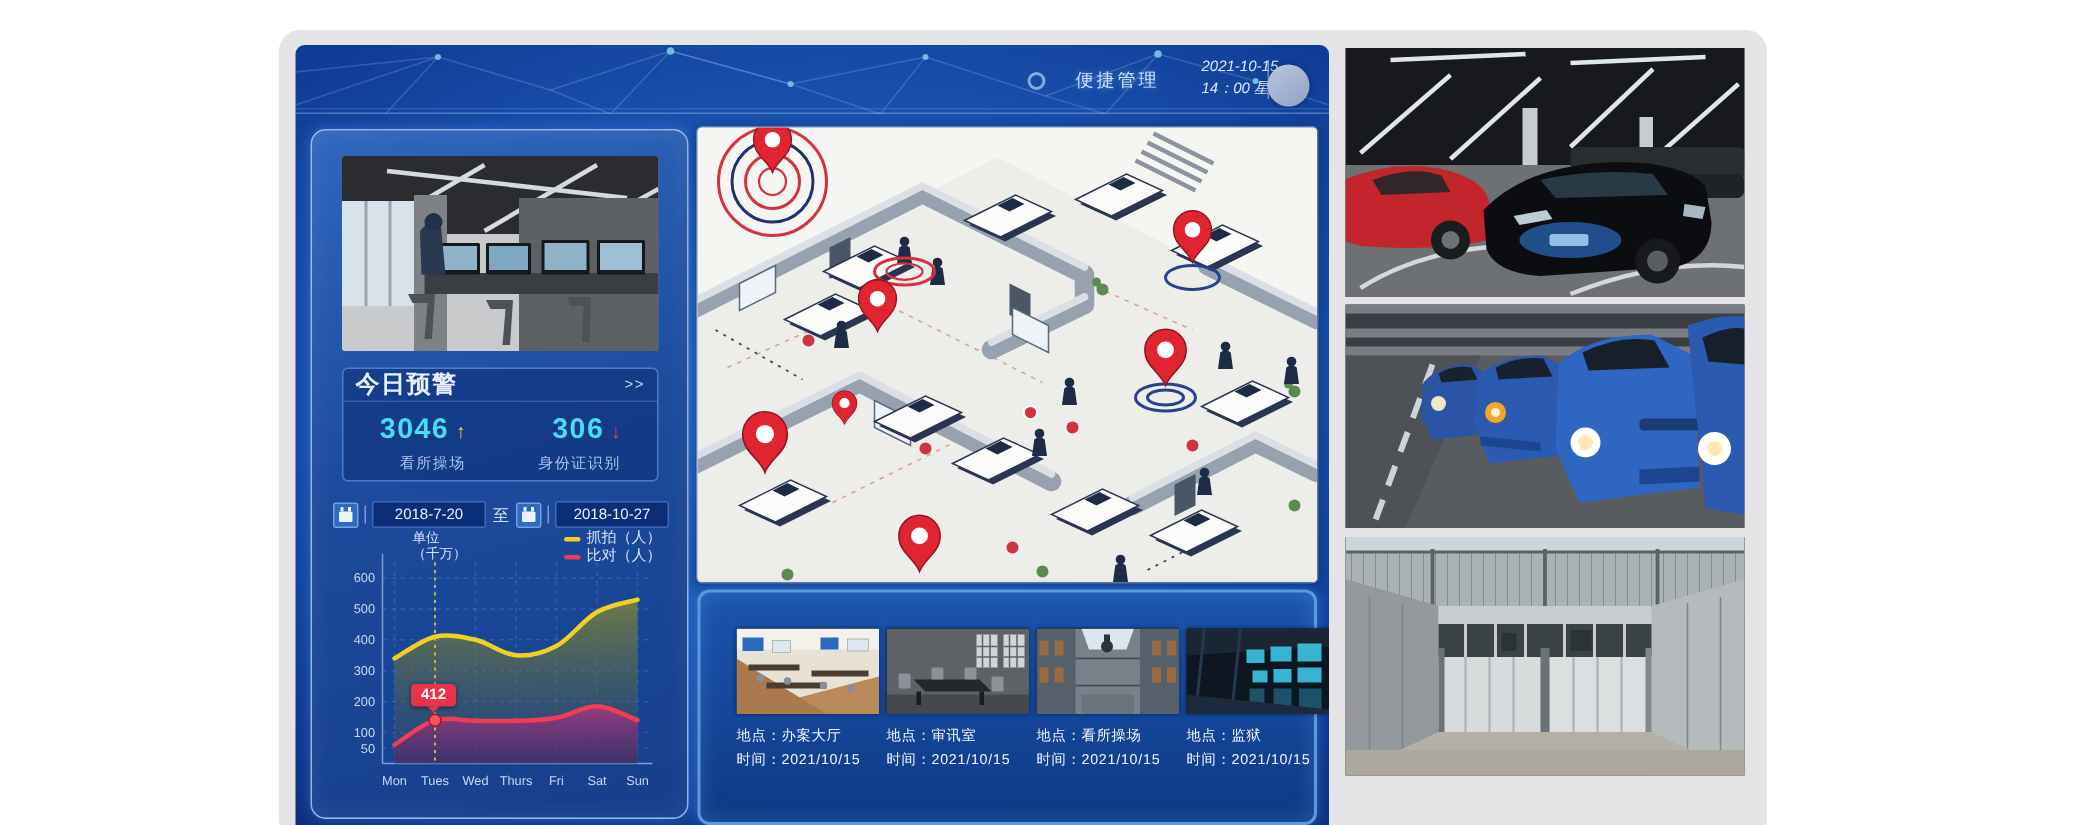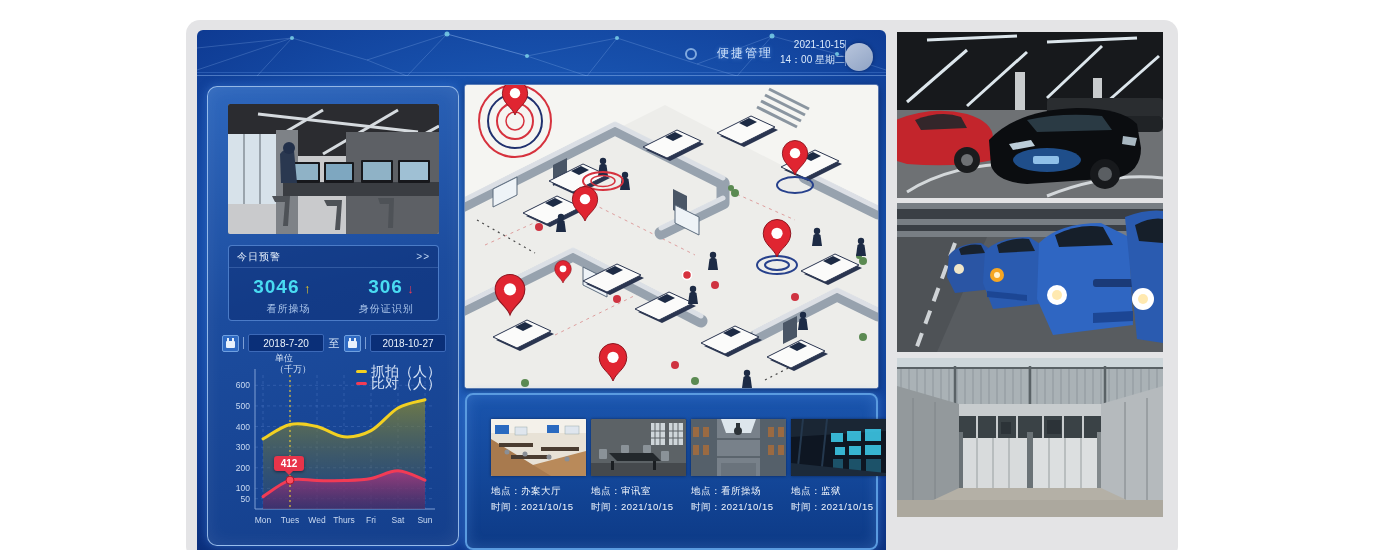--- a/index.html
+++ b/index.html
@@ -17,40 +17,40 @@
                background:radial-gradient(120% 95% at 52% 42%, #2f74cf 0%, #1a57b4 30%, #0e3a92 62%, #082465 88%, #071f58 100%); }
 
   .dash-header { position:absolute; left:0; top:0; width:689px; height:46px;
                  border-bottom:1px solid rgba(150,190,245,.45); }
   .dash-header::after { content:""; position:absolute; left:0; bottom:2px; width:100%; height:1px;
                  background:rgba(90,140,220,.35); }
   .header-net { position:absolute; left:0; top:0; }
   .app-title { position:absolute; left:488px; top:15px; display:flex; align-items:center; gap:20px;
                color:#cfe2fa; font-size:12px; letter-spacing:2px; text-shadow:0 0 4px rgba(120,180,255,.6); }
   .logo-ring { width:12px; height:12px; border:2px solid #9cc2ee; border-radius:50%; opacity:.8; }
-  .datetime { position:absolute; left:578px; top:7px; width:70px; text-align:right;
-              color:#dcebfc; font-size:10px; line-height:15px; }
+  .datetime { position:absolute; left:604px; top:7px; width:70px; text-align:left;
+              color:#dcebfc; font-size:10px; line-height:15px;font-style:italic; }
   .hdr-divider { position:absolute; left:648px; top:10px; width:1px; height:26px; background:rgba(210,230,255,.55); }
   .avatar { position:absolute; left:648px; top:13px; width:28px; height:28px; border-radius:50%;
             background:linear-gradient(145deg,#b9c6dd,#8fa3c4); box-shadow:0 0 4px rgba(0,0,30,.4); }
 
   
   .left-panel { position:absolute; left:10px; top:56px; width:252px; height:460px;
                 border-radius:10px; border:1px solid rgba(170,205,245,.85);
                 background:linear-gradient(165deg,#2e67bd 0%,#1c4c9e 45%,#143f8c 100%);
                 box-shadow:0 0 10px rgba(60,120,210,.6), inset 0 0 18px rgba(255,255,255,.08); }
 
   .monitor-photo { position:absolute; left:20px; top:17px; width:211px; height:130px;
                    border-radius:2px; overflow:hidden; background:#555; }
 
   .alert-card { position:absolute; left:20px; top:158px; width:211px; height:76px;
                 background:rgba(9,42,112,.5); border:1px solid rgba(95,145,220,.75); border-radius:4px; }
   .alert-head { display:flex; justify-content:space-between; align-items:center;
                 height:22px; padding:0 8px; border-bottom:1px solid rgba(140,180,240,.25); }
-  .alert-title { color:#e6f0fc; font-size:10px; letter-spacing:1px; }
+  .alert-title { color:#e6f0fc; font-size:16px; letter-spacing:1px;font-weight:bold; }
   .alert-more { color:#bcd4f2; font-size:10px; letter-spacing:1px; cursor:pointer; }
   .alert-stats { display:flex; justify-content:space-around; padding-top:8px; }
   .stat { text-align:right; }
   .stat-value { font-size:19px; font-weight:bold; color:#49dcf2; letter-spacing:1px; }
   .stat-arrow-up { color:#f2d022; font-size:13px; font-weight:bold; }
   .stat-arrow-down { color:#f23b55; font-size:13px; font-weight:bold; }
   .stat-label { margin-top:4px; font-size:10px; color:#a9c4ea; letter-spacing:1px; }
 
   .date-row { position:absolute; left:14px; top:246px; width:224px; height:20px;
               display:flex; align-items:center; justify-content:space-between; }
@@ -62,21 +62,21 @@
   .cal-icon::after { content:""; position:absolute; left:4px; top:2px; width:2px; height:3px;
               background:#eaf2fc; box-shadow:5px 0 0 #eaf2fc; }
   .chip-bar { width:1px; height:12px; background:rgba(190,215,250,.6); }
   .date-box { width:76px; height:18px; line-height:17px; text-align:center; font-size:10px; color:#eaf2fc;
               background:#0a2f78; border:1px solid #3c69b8; border-radius:2px; }
   .date-sep { color:#cfe0f5; font-size:11px; }
 
   .chart-wrap { position:absolute; left:14px; top:266px; width:224px; height:190px; }
   .chart-inner { position:relative; width:214px; height:184px; margin-left:5px; }
   .chart-ylabel { position:absolute; left:28px; top:0; font-size:9px; line-height:11px; color:#d7e4f6;margin-left:20px; }
-  .chart-legend { position:absolute; right:0; top:12px; font-size:14px; color:#d7e4f6; }
+  .chart-legend { position:absolute; right:0; top:0; font-size:10px; color:#d7e4f6; }
   .legend-item { display:flex; align-items:center; gap:4px; line-height:12px; }
   .legend-item .dash { display:inline-block; width:11px; height:3px; border-radius:2px; }
   .chart-tip { position:absolute; min-width:30px; padding:2px 6px; background:#e8344a; color:#fff;
                font-size:10px; font-weight:bold; text-align:center; border-radius:3px;
                box-shadow:0 1px 3px rgba(0,0,20,.5); }
   .chart-tip::after { content:""; position:absolute; left:50%; bottom:-4px; margin-left:-4px;
                border:4px solid transparent; border-top-color:#e8344a; border-bottom:none; }
 
   
   .map-panel { position:absolute; left:268px; top:55px; width:413px; height:303px; border-radius:3px;

